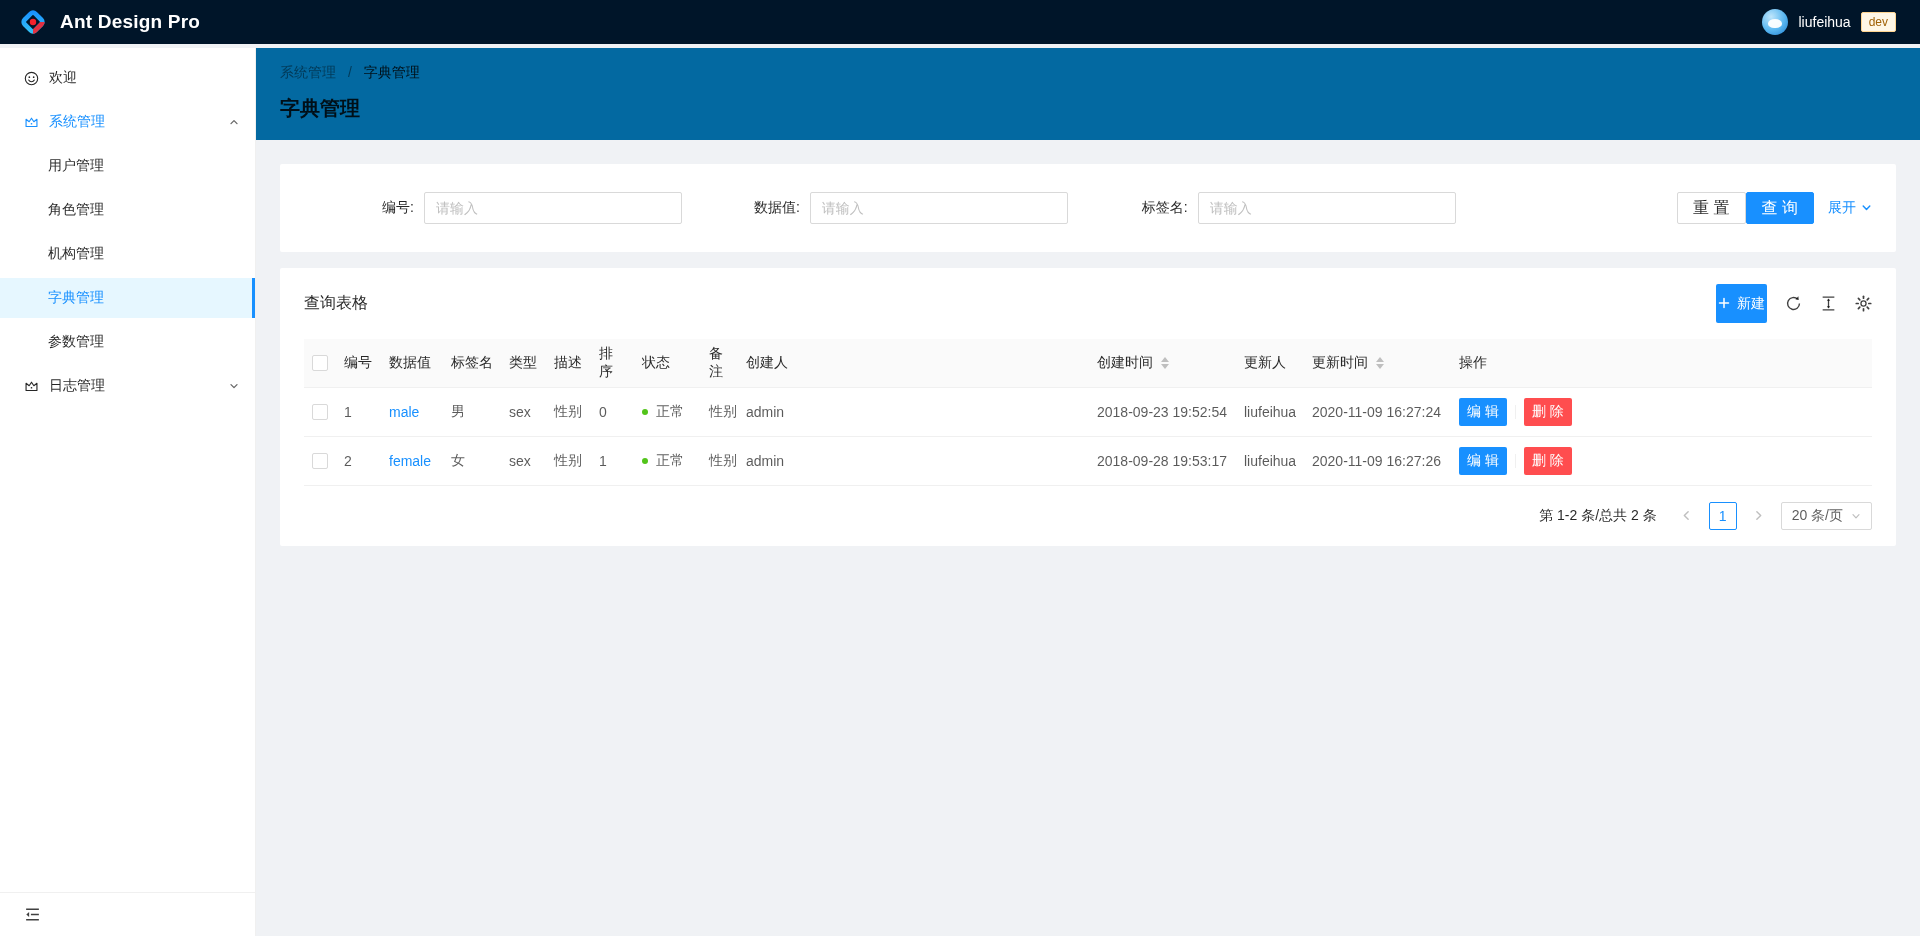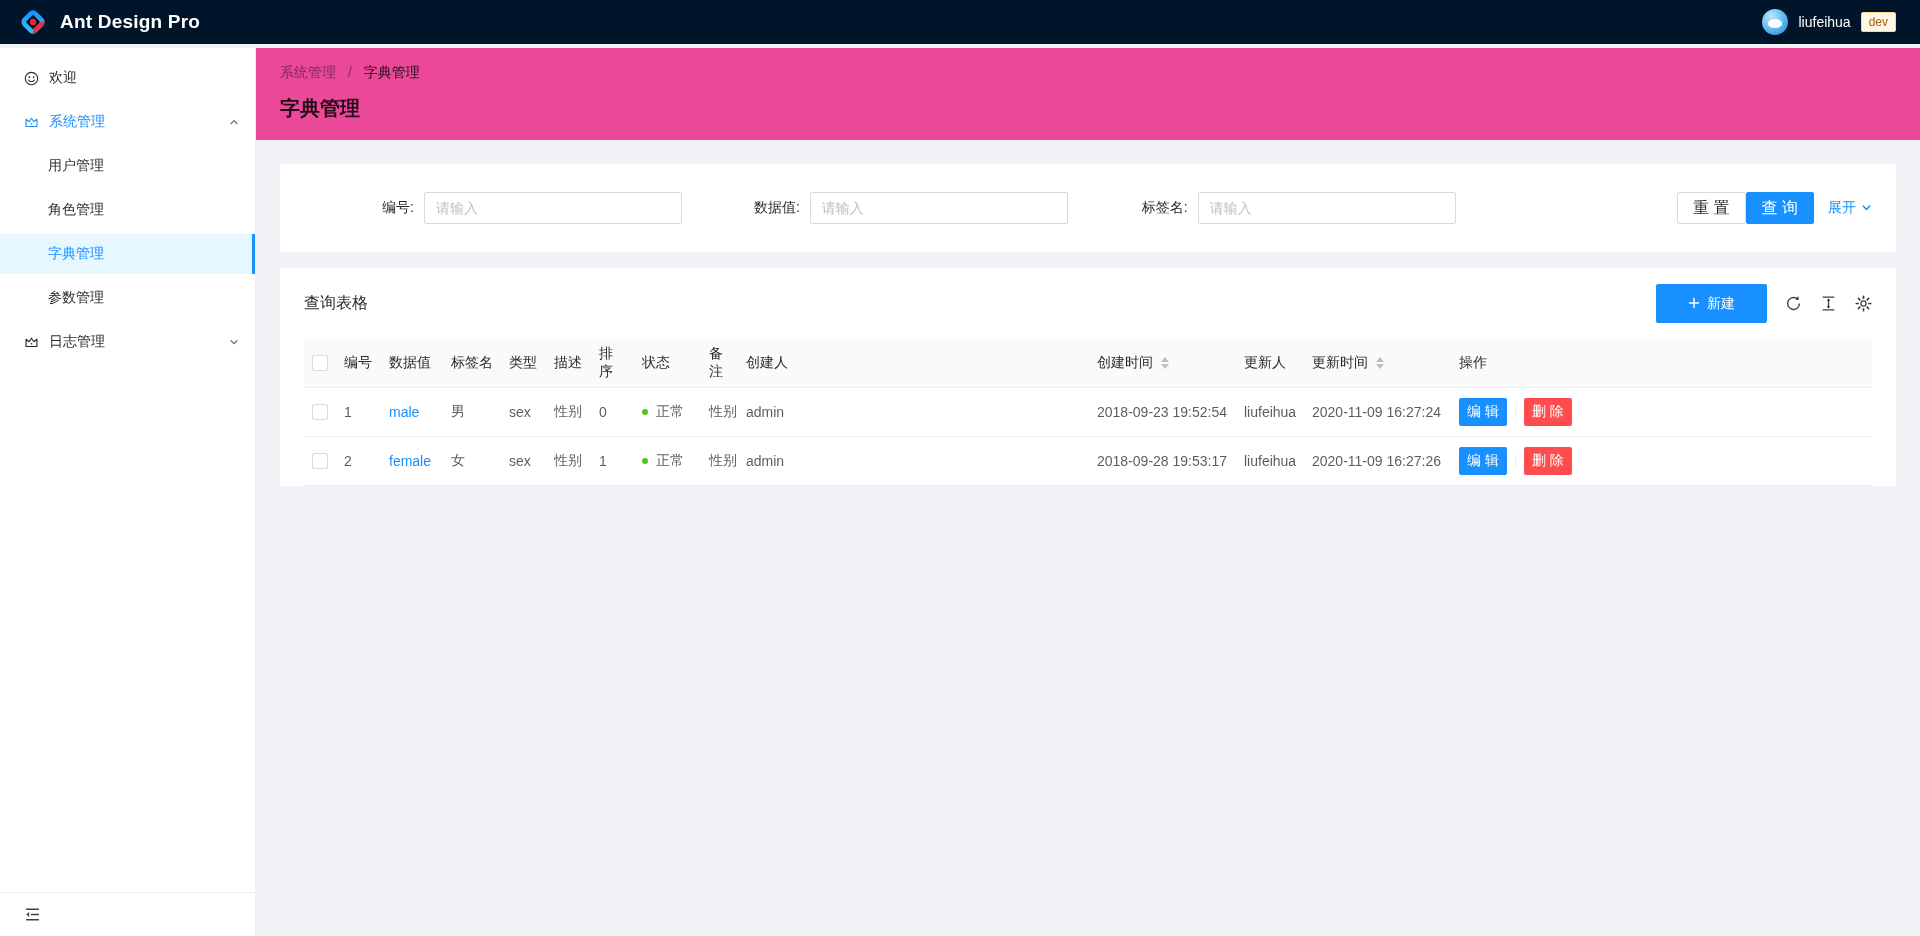--- a/index.html
+++ b/index.html
@@ -24,21 +24,21 @@
   .menu-item .m-icon { width:15px; height:15px; display:inline-flex; }
   .menu-item .arrow { position:absolute; right:16px; display:inline-flex; color:rgba(0,0,0,.6); }
   .menu-item.active-parent { color:#1890ff; }
   .menu-item.active-parent .arrow { color:rgba(0,0,0,.6); }
   .menu-item.selected { background:#e6f7ff; color:#1890ff; border-right:3px solid #1890ff; }
   .sidebar-footer { height:44px; border-top:1px solid #f0f0f0; display:flex; align-items:center; padding-left:24px; }
   .fold-btn { display:inline-flex; cursor:pointer; color:rgba(0,0,0,.75); }
 
   
   .content { position:absolute; left:256px; top:48px; right:0; bottom:0; background:#f0f2f5; overflow:hidden; }
-  .page-header { background:#ec4899; padding:16px 24px 18px; }
+  .page-header { background:#0369a1; padding:16px 24px 18px; }
   .breadcrumb { font-size:14px; color:rgba(0,0,0,.45); margin-bottom:12px; }
   .breadcrumb .bc-link { color:rgba(0,0,0,.45); cursor:pointer; }
   .breadcrumb .bc-sep { margin:0 8px; }
   .breadcrumb .bc-current { color:rgba(0,0,0,.85); }
   .page-title { font-size:20px; font-weight:700; color:rgba(0,0,0,.85); line-height:28px; }
   .page-body { padding:24px; }
   .card { background:#fff; border-radius:2px; }
 
   
   .search-card { padding:28px 24px; display:flex; align-items:center; margin-bottom:16px; }
@@ -53,21 +53,21 @@
   .btn { height:32px; padding:0 15px; border-radius:2px; font-size:16px; cursor:pointer; font-family:inherit; }
   .btn-default { background:#fff; border:1px solid #d9d9d9; color:rgba(0,0,0,.85); }
   .btn-primary { background:#1890ff; border:1px solid #1890ff; color:#fff; }
   .btn-query { margin-left:0; }
   .expand-link { margin-left:14px; color:#1890ff; display:inline-flex; align-items:center; gap:5px; cursor:pointer; white-space:nowrap; }
 
   
   .card-head { display:flex; align-items:center; padding:16px 24px; }
   .card-title { font-size:16px; font-weight:500; color:rgba(0,0,0,.85); }
   .toolbar { margin-left:auto; display:flex; align-items:center; gap:18px; }
-  .btn-new { height:39px; background:#1890ff; border:none; color:#fff; border-radius:2px; padding:0 32px; display:inline-flex; align-items:center; gap:7px; font-size:14px; cursor:pointer; font-family:inherit; }
+  .btn-new { height:39px; background:#1890ff; border:none; color:#fff; border-radius:2px; padding:0 2px; display:inline-flex; align-items:center; gap:7px; font-size:14px; cursor:pointer; font-family:inherit; }
   .tool-icon { display:inline-flex; color:rgba(0,0,0,.75); cursor:pointer; }
 
   table.grid { width:1568px; margin:0 24px; border-collapse:collapse; table-layout:fixed; }
   .grid th { background:#fafafa; height:48px; text-align:left; font-weight:500; font-size:14px; color:rgba(0,0,0,.85); padding:0 8px; border-bottom:1px solid #f0f0f0; }
   .grid td { height:49px; font-size:14px; color:rgba(0,0,0,.65); padding:0 8px; border-bottom:1px solid #f0f0f0; white-space:nowrap; }
   .col-check { padding:0 !important; text-align:center !important; }
   .checkbox { width:16px; height:16px; display:inline-block; border:1px solid #d9d9d9; border-radius:2px; background:#fff; vertical-align:middle; cursor:pointer; }
   .cell-link { color:#1890ff; cursor:pointer; }
   .status-dot { display:inline-block; width:6px; height:6px; border-radius:50%; background:#52c41a; margin-right:8px; vertical-align:middle; }
   .sorter { display:inline-flex; flex-direction:column; margin-left:8px; vertical-align:middle; gap:2px; }
@@ -139,20 +139,23 @@
         <svg width="10" height="10" viewBox="0 0 10 10">
             <path d="M2 6.6 L5 3.6 L8 6.6" fill="none" stroke="currentColor" stroke-width="1.3" stroke-linecap="round" stroke-linejoin="round"></path>
           </svg>
       </span>
     </div>
     <div class="menu-item sub">
       <span>用户管理</span>
     </div>
     <div class="menu-item sub">
       <span>角色管理</span>
+    </div>
+    <div class="menu-item sub">
+      <span>机构管理</span>
     </div>
     <div class="menu-item sub selected">
       <span>字典管理</span>
     </div>
     <div class="menu-item sub">
       <span>参数管理</span>
     </div>
     <div class="menu-item">
       <span class="m-icon">
         <svg width="15" height="15" viewBox="0 0 16 16">
@@ -335,16 +338,38 @@
             <td>2018-09-28 19:53:17</td>
             <td>liufeihua</td>
             <td>2020-11-09 16:27:26</td>
             <td>
               <button class="btn-sm btn-edit">编 辑</button><span class="action-divider"></span><button class="btn-sm btn-delete">删 除</button>
             </td>
           </tr>
         </tbody>
       </table>
 
+      <div class="pagination">
+        <span class="pg-total">第 1-2 条/总共 2 条</span>
+        <span class="pg-arrow">
+          <svg width="11" height="11" viewBox="0 0 10 10">
+              <path d="M6.5 1.5 L3 5 L6.5 8.5" fill="none" stroke="currentColor" stroke-width="1.3" stroke-linecap="round" stroke-linejoin="round"></path>
+            </svg>
+        </span>
+        <span class="pg-page">1</span>
+        <span class="pg-arrow">
+          <svg width="11" height="11" viewBox="0 0 10 10">
+              <path d="M3.5 1.5 L7 5 L3.5 8.5" fill="none" stroke="currentColor" stroke-width="1.3" stroke-linecap="round" stroke-linejoin="round"></path>
+            </svg>
+        </span>
+        <span class="pg-size">
+          <span>20 条/页</span>
+          <span class="sel-arrow">
+            <svg width="10" height="10" viewBox="0 0 10 10">
+                <path d="M2 3.6 L5 6.8 L8 3.6" fill="none" stroke="currentColor" stroke-width="1.2" stroke-linecap="round" stroke-linejoin="round"></path>
+              </svg>
+          </span>
+        </span>
+      </div>
     </div>
 
   </div>
 </main>
 
 </body></html>

